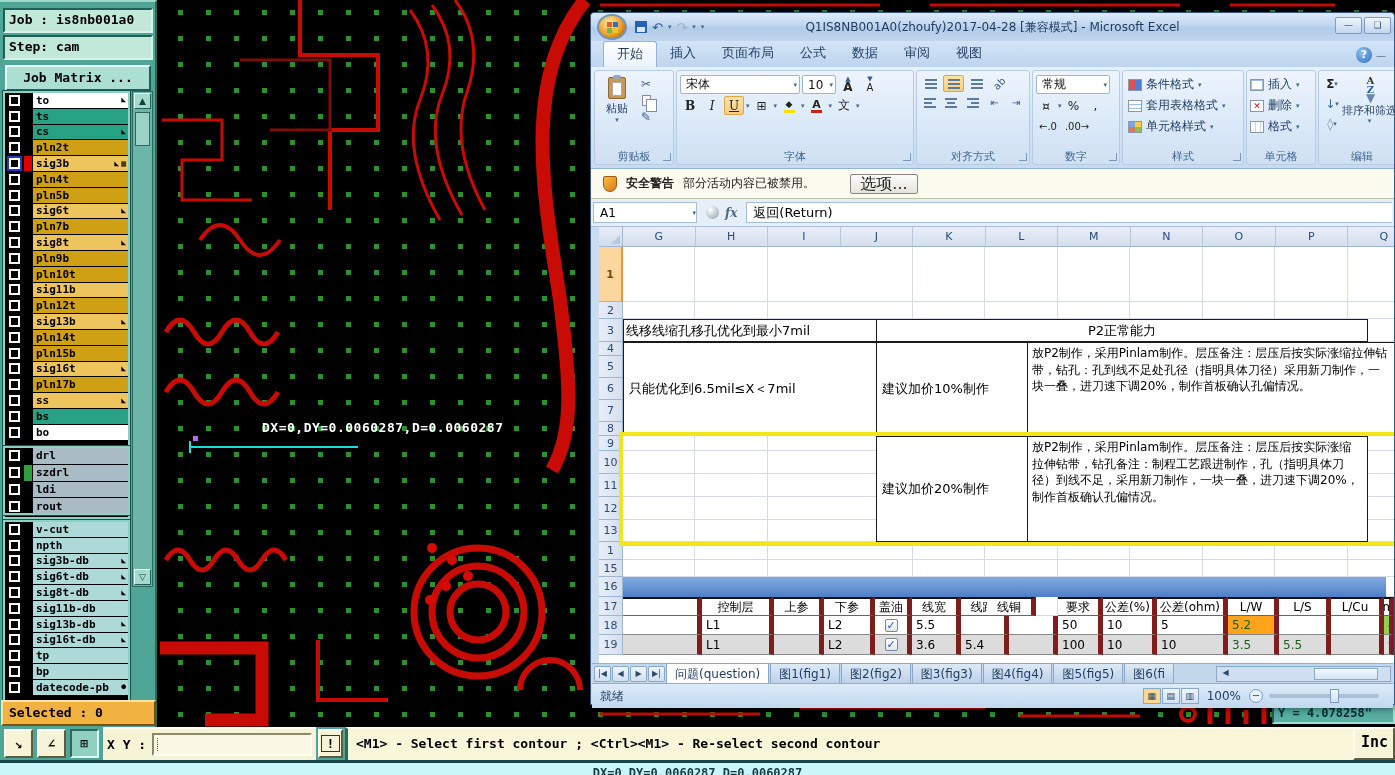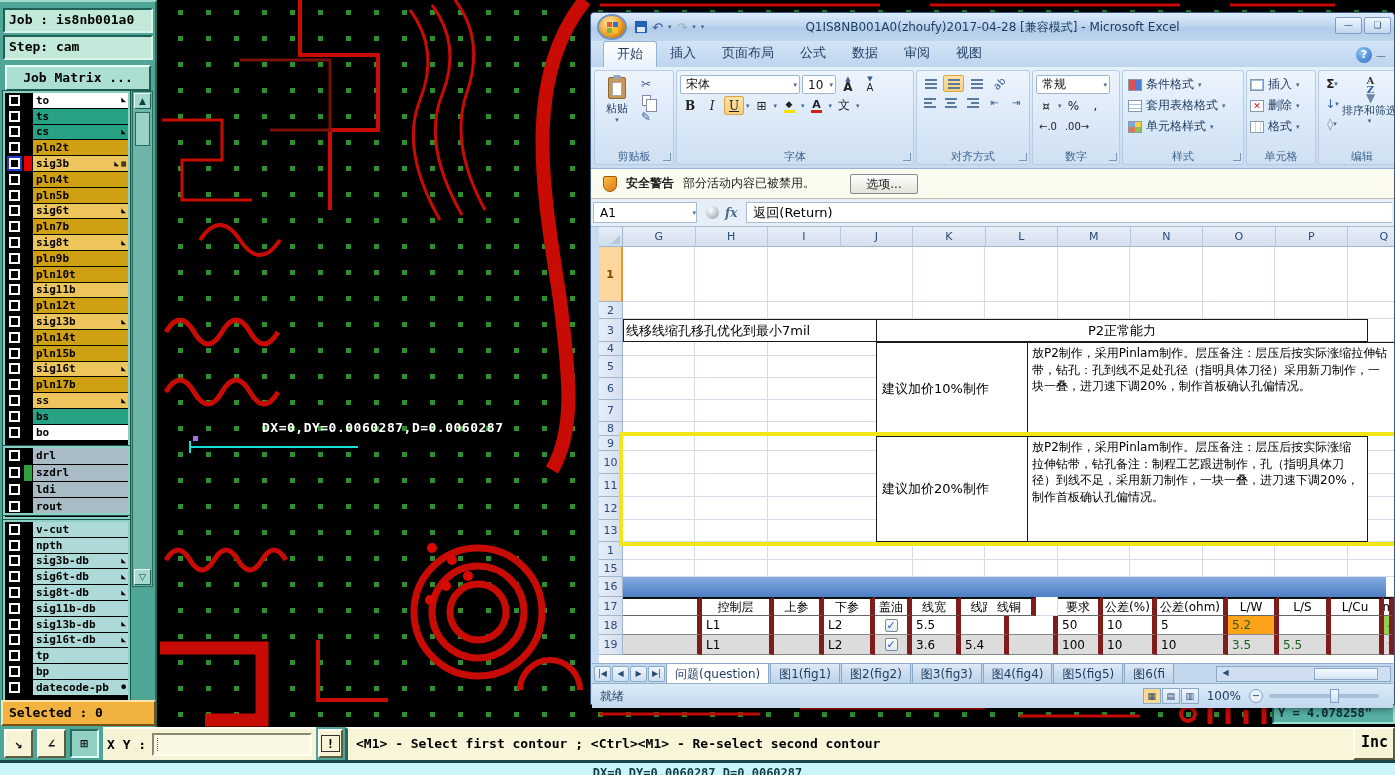--- a/index.html
+++ b/index.html
@@ -110,21 +110,21 @@
 .sic.fmt{background:repeating-linear-gradient(90deg,#fff 0 4px,#c8d8e8 4px 5px)}
 .cellrow{display:flex;align-items:center;gap:4px;font-size:12px;color:#1e3a5f;padding:2px 0;white-space:nowrap}
 .editcols{display:flex;width:100%}
 .edc1{display:flex;flex-direction:column;gap:1px}
 .sortic{display:flex;flex-direction:column;align-items:center;font:bold 10px "DejaVu Serif",serif;color:#333;line-height:9px;margin:2px 4px 0 6px}
 .funnel{color:#6a86a8;font-size:12px;line-height:8px}
 .sortlbl{font-size:11px;color:#1e3a5f;line-height:13px;padding-top:2px;white-space:nowrap}
 #esec{position:absolute;top:156px;left:0;right:0;height:30px;background:#fbfaee;border-bottom:1px solid #c0c0a8;display:flex;align-items:center;padding-left:12px;gap:9px;font-size:12px;color:#222}
 .shield{width:14px;height:16px;background:linear-gradient(135deg,#f8c040,#e07818);border:1px solid #a05808;border-radius:2px 2px 7px 7px;flex:none}
 .secbold{font-weight:bold}
-#secbtn{width:68px;height:20px;background:linear-gradient(#fdfdfd,#e4e4da);border:1px solid #888;border-radius:2px;font-size:12px;text-align:center;line-height:18px;margin-left:26px}
+#secbtn{width:68px;height:20px;background:linear-gradient(#fdfdfd,#e4e4da);border:1px solid #888;border-radius:2px;font-size:16px;text-align:center;line-height:18px;margin-left:26px}
 #efx{position:absolute;top:186px;left:0;right:0;height:28px;background:#e6eef8;border-bottom:1px solid #a8bdd4;display:flex;align-items:center;padding:3px 2px}
 #namebox{width:104px;height:21px;background:#fff;border:1px solid #a8bdd4;display:flex;align-items:center;font-size:12px;padding-left:6px;color:#000}
 .fxwrap{display:flex;align-items:center;gap:6px;padding:0 9px}
 .sphere{width:13px;height:13px;border-radius:50%;background:radial-gradient(circle at 35% 30%,#fff,#b8c4cc 60%,#8a98a2)}
 .fxlbl{font:italic bold 12px "DejaVu Serif",serif;color:#4a6a8a}
 #fval{flex:1;height:21px;background:#fff;border:1px solid #a8bdd4;border-right:none;font-size:13px;padding:1px 6px;color:#000;white-space:nowrap;overflow:hidden}
 #egrid{position:absolute;top:214px;left:8px;width:795px;height:436px;background:#fff;overflow:hidden}
 #colheads{display:flex;height:20px}
 .corner{width:24px;flex:none;background:linear-gradient(#e8eef8,#cfdcec);border-right:1px solid #9eb6ce;border-bottom:1px solid #9eb6ce;position:relative}
 .corner::after{content:"";position:absolute;right:2px;bottom:2px;border-left:9px solid transparent;border-bottom:9px solid #b8c8d8}
@@ -869,20 +869,21 @@
           <div class="rowh" style="height: 18px;">1</div>
           <div class="rowh" style="height: 17px;">15</div>
           <div class="rowh" style="height: 20px;">16</div>
           <div class="rowh" style="height: 19px;">17</div>
           <div class="rowh" style="height: 19px;">18</div>
           <div class="rowh" style="height: 20px;">19</div>
         </div>
       <div id="ovl">
           <div class="ocell r3l" style="left: 24px; top: 72px; width: 254px; height: 23px;">线移线缩孔移孔优化到最小7mil</div>
           <div class="ocell ctr" style="left: 277px; top: 72px; width: 492px; height: 23px;">P2正常能力</div>
+          <div class="ocell vctr" style="left: 24px; top: 95px; width: 254px; height: 94px;">只能优化到6.5mil≤X＜7mil</div>
           <div class="ocell vctr" style="left: 277px; top: 95px; width: 152px; height: 94px;">建议加价10%制作</div>
           <div class="ocell small" style="left: 428px; top: 95px; width: 368px; height: 94px;">放P2制作，采用Pinlam制作。层压备注：层压后按实际涨缩拉伸钻带，钻孔：孔到线不足处孔径（指明具体刀径）采用新刀制作，一块一叠，进刀速下调20%，制作首板确认孔偏情况。</div>
           <div class="ocell vctr" style="left: 277px; top: 189px; width: 152px; height: 106px;">建议加价20%制作</div>
           <div class="ocell small" style="left: 428px; top: 189px; width: 341px; height: 106px;">放P2制作，采用Pinlam制作。层压备注：层压后按实际涨缩拉伸钻带，钻孔备注：制程工艺跟进制作，孔（指明具体刀径）到线不足，采用新刀制作，一块一叠，进刀速下调20%，制作首板确认孔偏情况。</div>
           <div class="ocell yellow" style="left: 20px; top: 185px; width: 779px; height: 114px;"></div>
           <div class="ocell band" style="left: 24px; top: 330px; width: 763px; height: 20px;"></div>
           <div class="ocell t2 th" style="left: 24px; top: 350px; width: 79px; height: 19px;"></div>
           <div class="ocell t2 th" style="left: 103px; top: 350px; width: 72px; height: 19px;">控制层</div>
           <div class="ocell t2 th" style="left: 175px; top: 350px; width: 50px; height: 19px;">上参</div>
           <div class="ocell t2 th" style="left: 225px; top: 350px; width: 51px; height: 19px;">下参</div>

